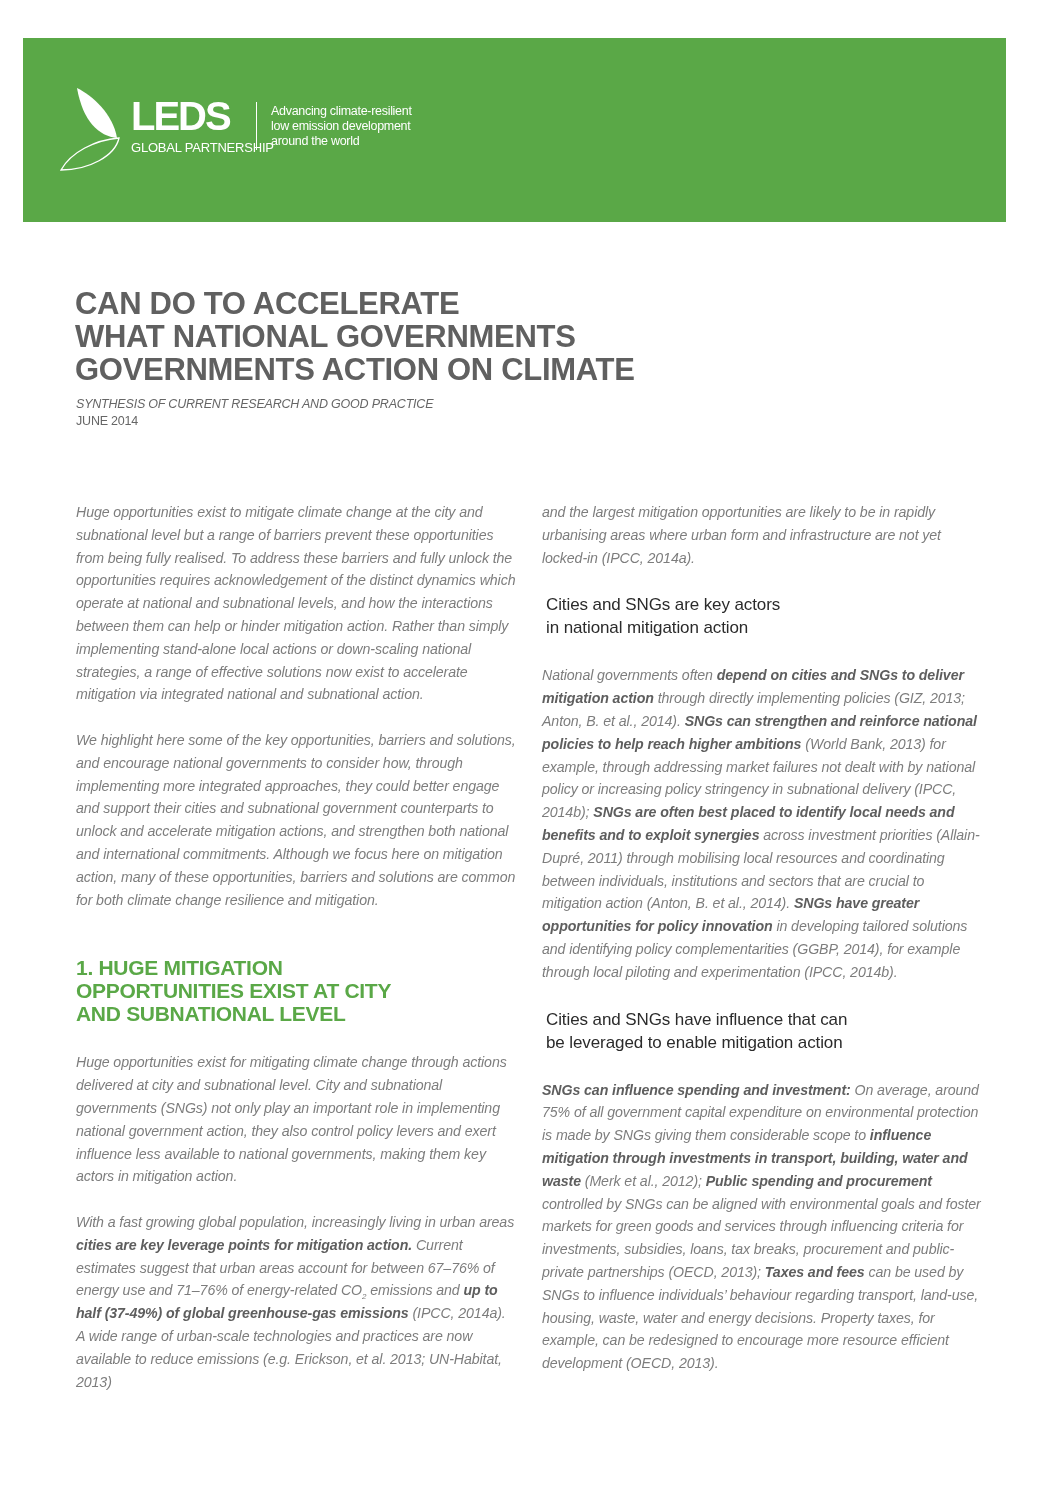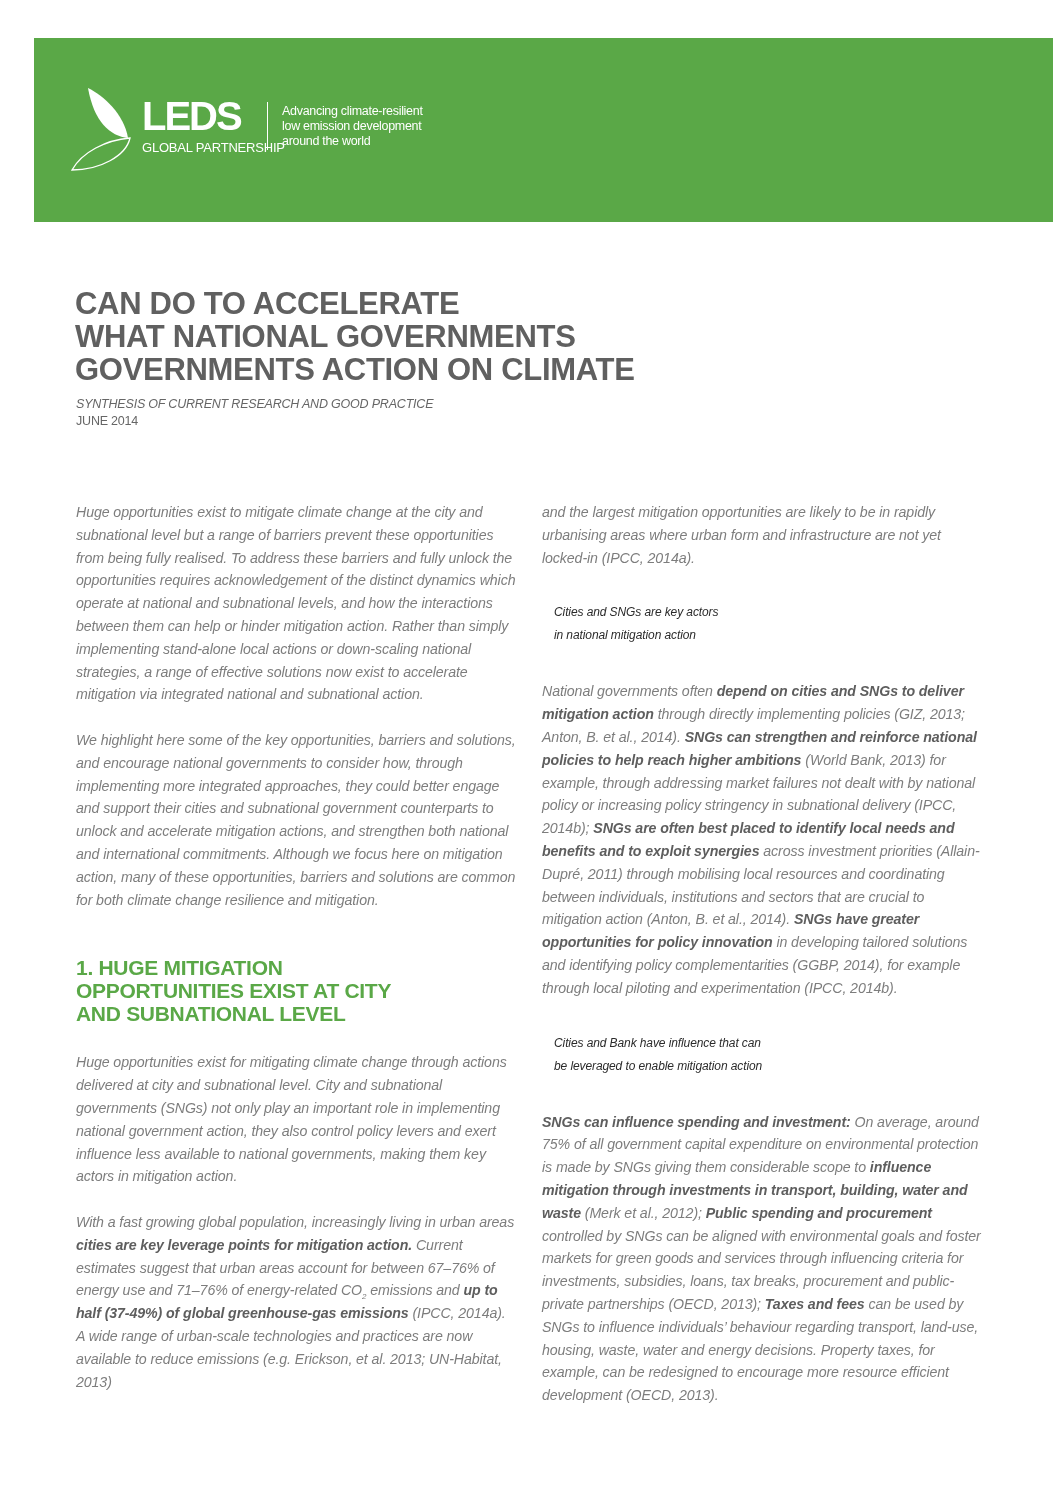--- a/index.html
+++ b/index.html
@@ -1,37 +1,37 @@
 <!DOCTYPE html>
 <html><head>
 <meta charset="utf-8">
 <style>
   html, body { margin:0; padding:0; background:#ffffff; }
   body { width:1058px; height:1497px; position:relative; overflow:hidden;
          font-family:"Liberation Sans", sans-serif; color:#7a7a7a; }
-  .banner { position:absolute; left:34px; top:38px; width:983px; height:184px; background:#5aa847;padding-left:36px; }
+  .banner { position:absolute; left:23px; top:38px; width:983px; height:184px; background:#5aa847; }
   .logo-mark { position:absolute; left:36px; top:48px; width:72px; height:88px; }
   .logo-word { position:absolute; left:108px; top:58px; color:#ffffff; font-weight:bold;
                font-size:40px; letter-spacing:-2px; line-height:40px; }
   .logo-sub { position:absolute; left:108px; top:102px; color:#ffffff; font-size:13px; letter-spacing:-0.2px; }
   .logo-divider { position:absolute; left:233px; top:64px; width:1px; height:48px; background:#ffffff; }
   .tagline { position:absolute; left:248px; top:66px; color:#ffffff; font-size:12.5px; line-height:15px; letter-spacing:-0.3px; }
   .title { position:absolute; left:75px; top:287px; color:#606060; font-weight:bold; font-size:31px;
            line-height:33px; letter-spacing:-0.3px; margin:0; }
   .subtitle { position:absolute; left:76px; top:397px; color:#666; font-size:12.5px; font-style:italic; letter-spacing:-0.2px; }
   .date { position:absolute; left:76px; top:414px; color:#666; font-size:12.5px; letter-spacing:-0.2px; }
   .col { position:absolute; width:440px; font-size:14.2px; line-height:22.8px; color:#7d7d7d; letter-spacing:-0.1px; }
   .col p { margin:0;font-style:italic; }
   .col b { color:#5e5e5e; }
   .left { left:76px; top:501px; }
   .right { left:542px; top:501px; }
   .gap { height:22.8px; }
   .sec-head { color:#5aa847; font-size:21px; line-height:23px; margin:0; letter-spacing:-0.3px; font-weight:bold; }
   .sec-head b { color:#5aa847; }
-  .sub-head { color:#2b2b2b; font-size:12px; line-height:23px; margin:12px; font-weight:normal; letter-spacing:-0.1px;font-style:italic; }
+  .sub-head { color:#2b2b2b; font-size:17px; line-height:23px; margin:4px; font-weight:normal; letter-spacing:-0.1px; }
   sub { font-size:8px; line-height:0; }
 </style>
 </head>
 <body>
 
 <div class="banner">
   <svg class="logo-mark" viewBox="0 0 72 88">
     <path d="M18 2 C34 10 54 28 58 52 C40 50 24 36 18 2 Z" fill="#ffffff"></path>
     <path d="M2 84 C12 66 36 54 60 52 C56 70 30 84 2 84 Z" fill="none" stroke="#ffffff" stroke-width="1.3"></path>
   </svg>
@@ -73,18 +73,18 @@
   <p>and the largest mitigation opportunities are likely to be in rapidly urbanising areas where urban form and infrastructure are not yet locked-in (IPCC, 2014a).</p>
   <div style="height:20px"></div>
   <h3 class="sub-head">
     <div>Cities and SNGs are key actors</div>
     <div>in national mitigation action</div>
   </h3>
   <div style="height:21px"></div>
   <p><span>National governments often </span><b>depend on cities and SNGs to deliver mitigation action</b><span> through directly implementing policies (GIZ, 2013; Anton, B. et al., 2014). </span><b>SNGs can strengthen and reinforce national policies to help reach higher ambitions</b><span> (World Bank, 2013) for example, through addressing market failures not dealt with by national policy or increasing policy stringency in subnational delivery (IPCC, 2014b); </span><b>SNGs are often best placed to identify local needs and benefits and to exploit synergies</b><span> across investment priorities (Allain-Dupré, 2011) through mobilising local resources and coordinating between individuals, institutions and sectors that are crucial to mitigation action (Anton, B. et al., 2014). </span><b>SNGs have greater opportunities for policy innovation</b><span> in developing tailored solutions and identifying policy complementarities (GGBP, 2014), for example through local piloting and experimentation (IPCC, 2014b).</span></p>
   <div style="height:20px"></div>
   <h3 class="sub-head">
-    <div>Cities and Bank have influence that can</div>
+    <div>Cities and SNGs have influence that can</div>
     <div>be leveraged to enable mitigation action</div>
   </h3>
   <div style="height:21px"></div>
   <p><b>SNGs can influence spending and investment:</b><span> On average, around 75% of all government capital expenditure on environmental protection is made by SNGs giving them considerable scope to </span><b>influence mitigation through investments in transport, building, water and waste</b><span> (Merk et al., 2012); </span><b>Public spending and procurement</b><span> controlled by SNGs can be aligned with environmental goals and foster markets for green goods and services through influencing criteria for investments, subsidies, loans, tax breaks, procurement and public-private partnerships (OECD, 2013); </span><b>Taxes and fees</b><span> can be used by SNGs to influence individuals’ behaviour regarding transport, land-use, housing, waste, water and energy decisions. Property taxes, for example, can be redesigned to encourage more resource efficient development (OECD, 2013).</span></p>
 </div>
 
 </body></html>

